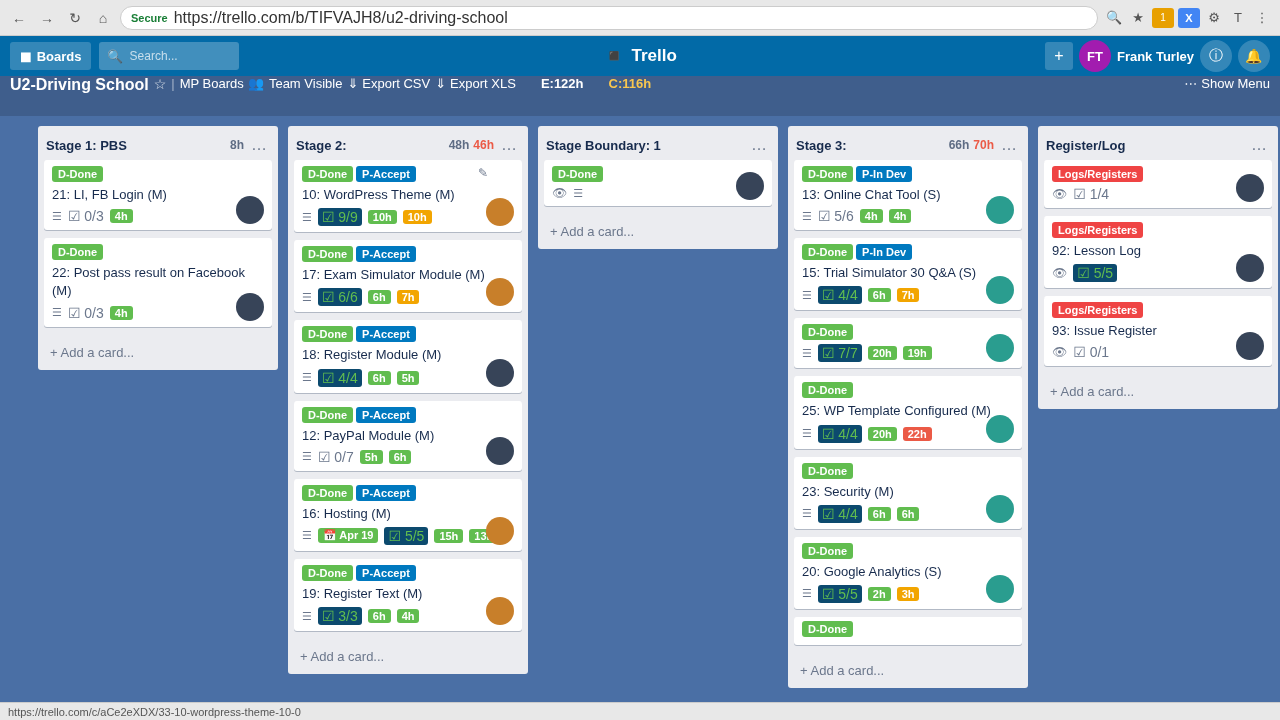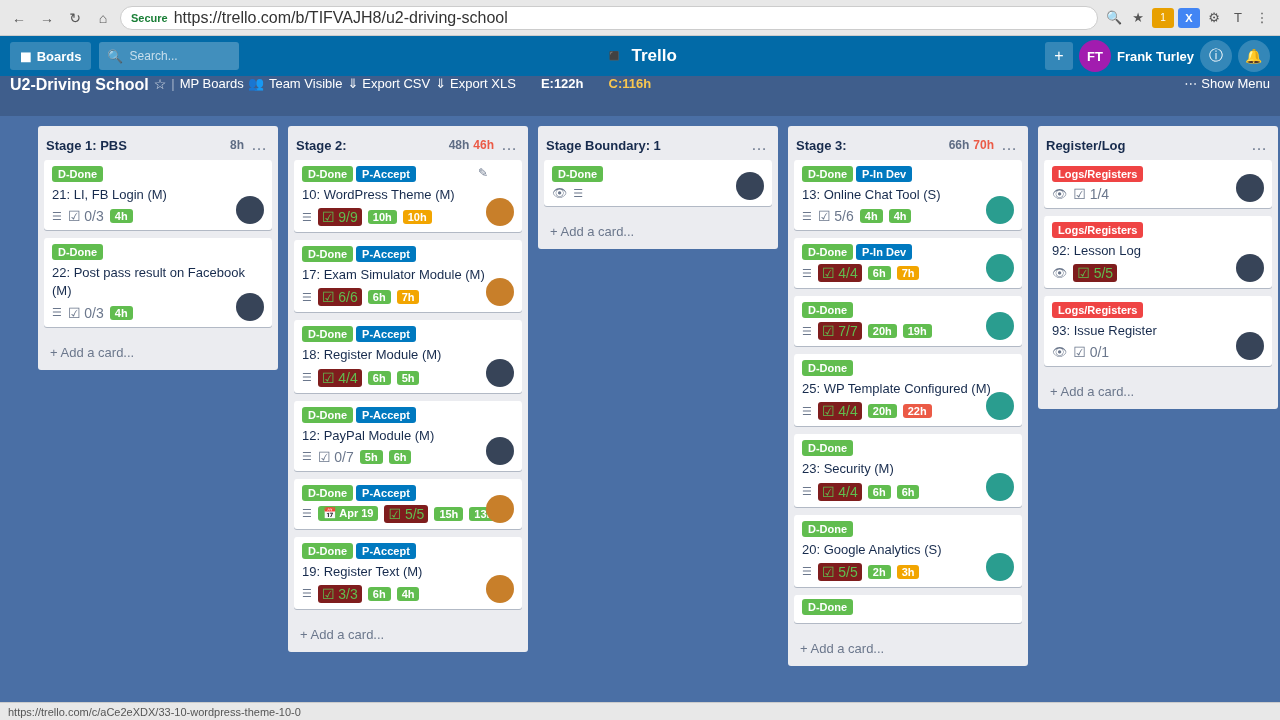--- a/index.html
+++ b/index.html
@@ -131,21 +131,21 @@
       font-size: 11px;
       font-weight: 700;
       color: white;
     }
     .label-green { background: #61bd4f; }
     .label-blue { background: #0079bf; }
     .label-logs { background: #ef4444; color: white; }
     .card-meta { display: flex; align-items: center; gap: 6px; flex-wrap: wrap; }
     .card-badge { display: flex; align-items: center; gap: 2px; font-size: 11px; color: #6b778c; }
     .checklist-badge { display: flex; align-items: center; gap: 2px; font-size: 14px; color: #6b778c; }
-    .checklist-badge.complete { color: #61bd4f; background: #7f1d1d; padding: 1px 4px; border-radius: 3px; }
+    .checklist-badge.complete { color: #61bd4f; background: #0c4a6e; padding: 1px 4px; border-radius: 3px; }
     .time-badge {
       border-radius: 3px;
       padding: 1px 5px;
       font-size: 11px;
       font-weight: 700;
       color: white;
     }
     .time-green { background: #61bd4f; }
     .time-orange { background: #f2a500; }
     .time-red { background: #eb5a46; }
@@ -355,20 +355,21 @@
           <span class="time-badge time-green">6h</span>
         </div>
         <div style="position:absolute;right:8px;bottom:6px;width:28px;height:28px;border-radius:50%;background:#374458;"></div>
       </div>
 
       <div class="card">
         <div class="card-labels">
           <span class="label label-green">D-Done</span>
           <span class="label label-blue">P-Accept</span>
         </div>
+        <div class="card-title">16: Hosting (M)</div>
         <div class="card-meta">
           <span class="card-badge">☰</span>
           <span style="background:#61bd4f;color:white;padding:1px 5px;border-radius:3px;font-size:11px;font-weight:700;">📅 Apr 19</span>
           <span class="checklist-badge complete">☑ 5/5</span>
           <span class="time-badge time-green">15h</span>
           <span class="time-badge time-green">13h</span>
         </div>
         <div style="position:absolute;right:8px;bottom:6px;width:28px;height:28px;border-radius:50%;background:#c87f2a;"></div>
       </div>
 
@@ -439,20 +440,21 @@
           <span class="time-badge time-green">4h</span>
         </div>
         <div style="position:absolute;right:8px;bottom:6px;width:28px;height:28px;border-radius:50%;background:#2a9d8f;"></div>
       </div>
 
       <div class="card">
         <div class="card-labels">
           <span class="label label-green">D-Done</span>
           <span class="label label-blue">P-In Dev</span>
         </div>
+        <div class="card-title">15: Trial Simulator 30 Q&amp;A (S)</div>
         <div class="card-meta">
           <span class="card-badge">☰</span>
           <span class="checklist-badge complete">☑ 4/4</span>
           <span class="time-badge time-green">6h</span>
           <span class="time-badge time-orange">7h</span>
         </div>
         <div style="position:absolute;right:8px;bottom:6px;width:28px;height:28px;border-radius:50%;background:#2a9d8f;"></div>
       </div>
 
       <div class="card">

